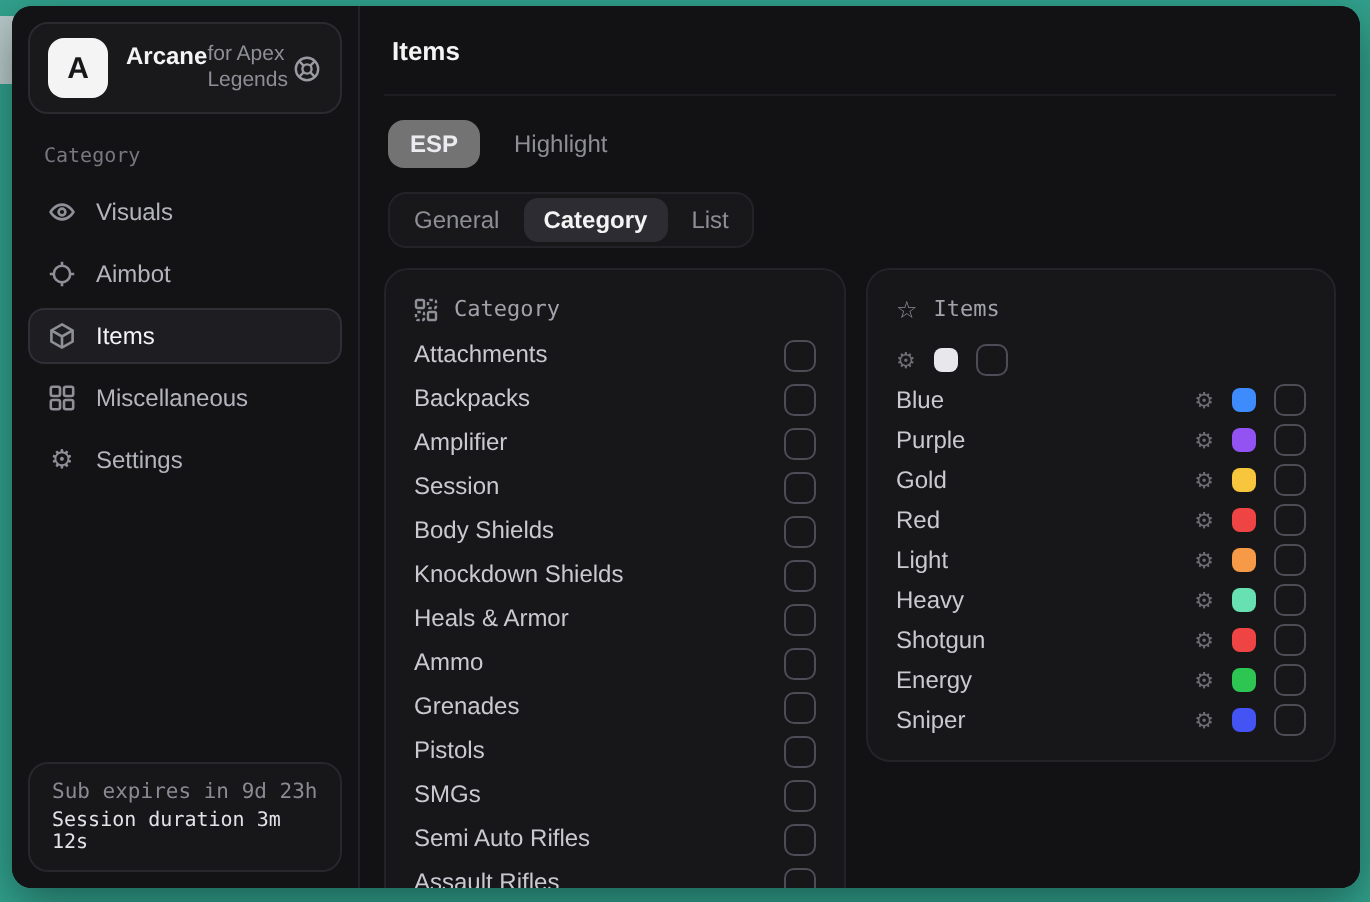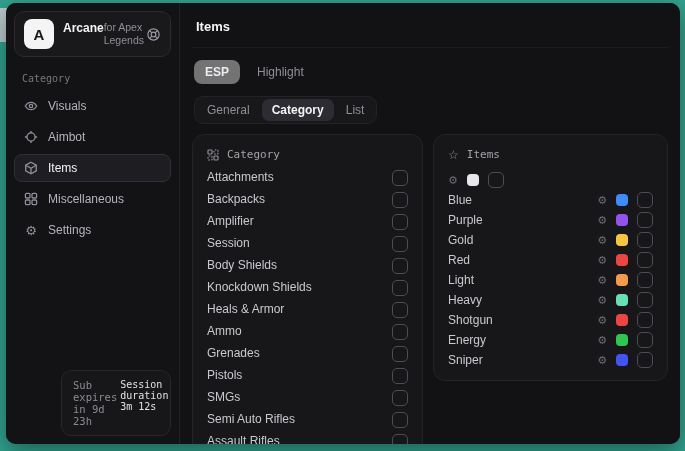--- a/index.html
+++ b/index.html
@@ -24,21 +24,21 @@
   .brand-sub{font-size:10.5px;color:#8e8e96;}
   .brand-icon{margin-left:auto;color:#9a9aa2;display:flex;}
   .section-label{margin:16px 8px 8px;font-family:"DejaVu Sans Mono",monospace;font-size:10px;color:#77777f;}
   .nav{display:flex;flex-direction:column;gap:3px;}
   .nav-item{display:flex;align-items:center;gap:10px;padding:6px 9px;border-radius:8px;color:#b4b4bc;font-size:12px;border:1px solid transparent;cursor:pointer;}
   .nav-item.selected{background:#1e1e22;border-color:#2f2f35;color:#f4f4f5;}
   .nav-icon{display:flex;width:14px;height:14px;flex:none;color:#8f8f98;}
   .nav-icon svg{width:14px;height:14px;}
   .glyph{font-family:"DejaVu Sans",sans-serif;line-height:1;}
   .spacer{flex:1;}
-  .session-card{border:1px solid #27272c;background:#17171a;border-radius:10px;padding:8px 11px;display:flex;flex-direction:row;gap:3px;margin-left:47px;}
+  .session-card{border:1px solid #27272c;background:#17171a;border-radius:10px;padding:8px 11px;display:flex;flex-direction:column;gap:3px;}
   .session-line1{font-family:"DejaVu Sans Mono",monospace;font-size:10.5px;color:#8a8a92;}
   .session-line2{font-family:"DejaVu Sans Mono",monospace;font-size:10px;color:#e2e2e6;}
   
   .main{flex:1;padding:14px 12px 0 12px;box-sizing:border-box;display:flex;flex-direction:column;overflow:hidden;background:#121214;}
   .main-header{padding:0 4px 12px 4px;border-bottom:1px solid #1d1d21;}
   .main-title{font-size:13px;font-weight:bold;color:#f4f4f5;}
   .mode-tabs{display:flex;gap:6px;margin:12px 0 0 2px;}
   .pill{padding:5px 11px;border-radius:8px;font-size:12px;color:#8e8e96;cursor:pointer;}
   .pill.selected{background:#737373;color:#ececf0;font-weight:bold;}
   .view-tabs{display:inline-flex;align-self:flex-start;gap:2px;background:#18181b;border:1px solid #222227;border-radius:9px;padding:2px;margin:12px 0 0 2px;}

